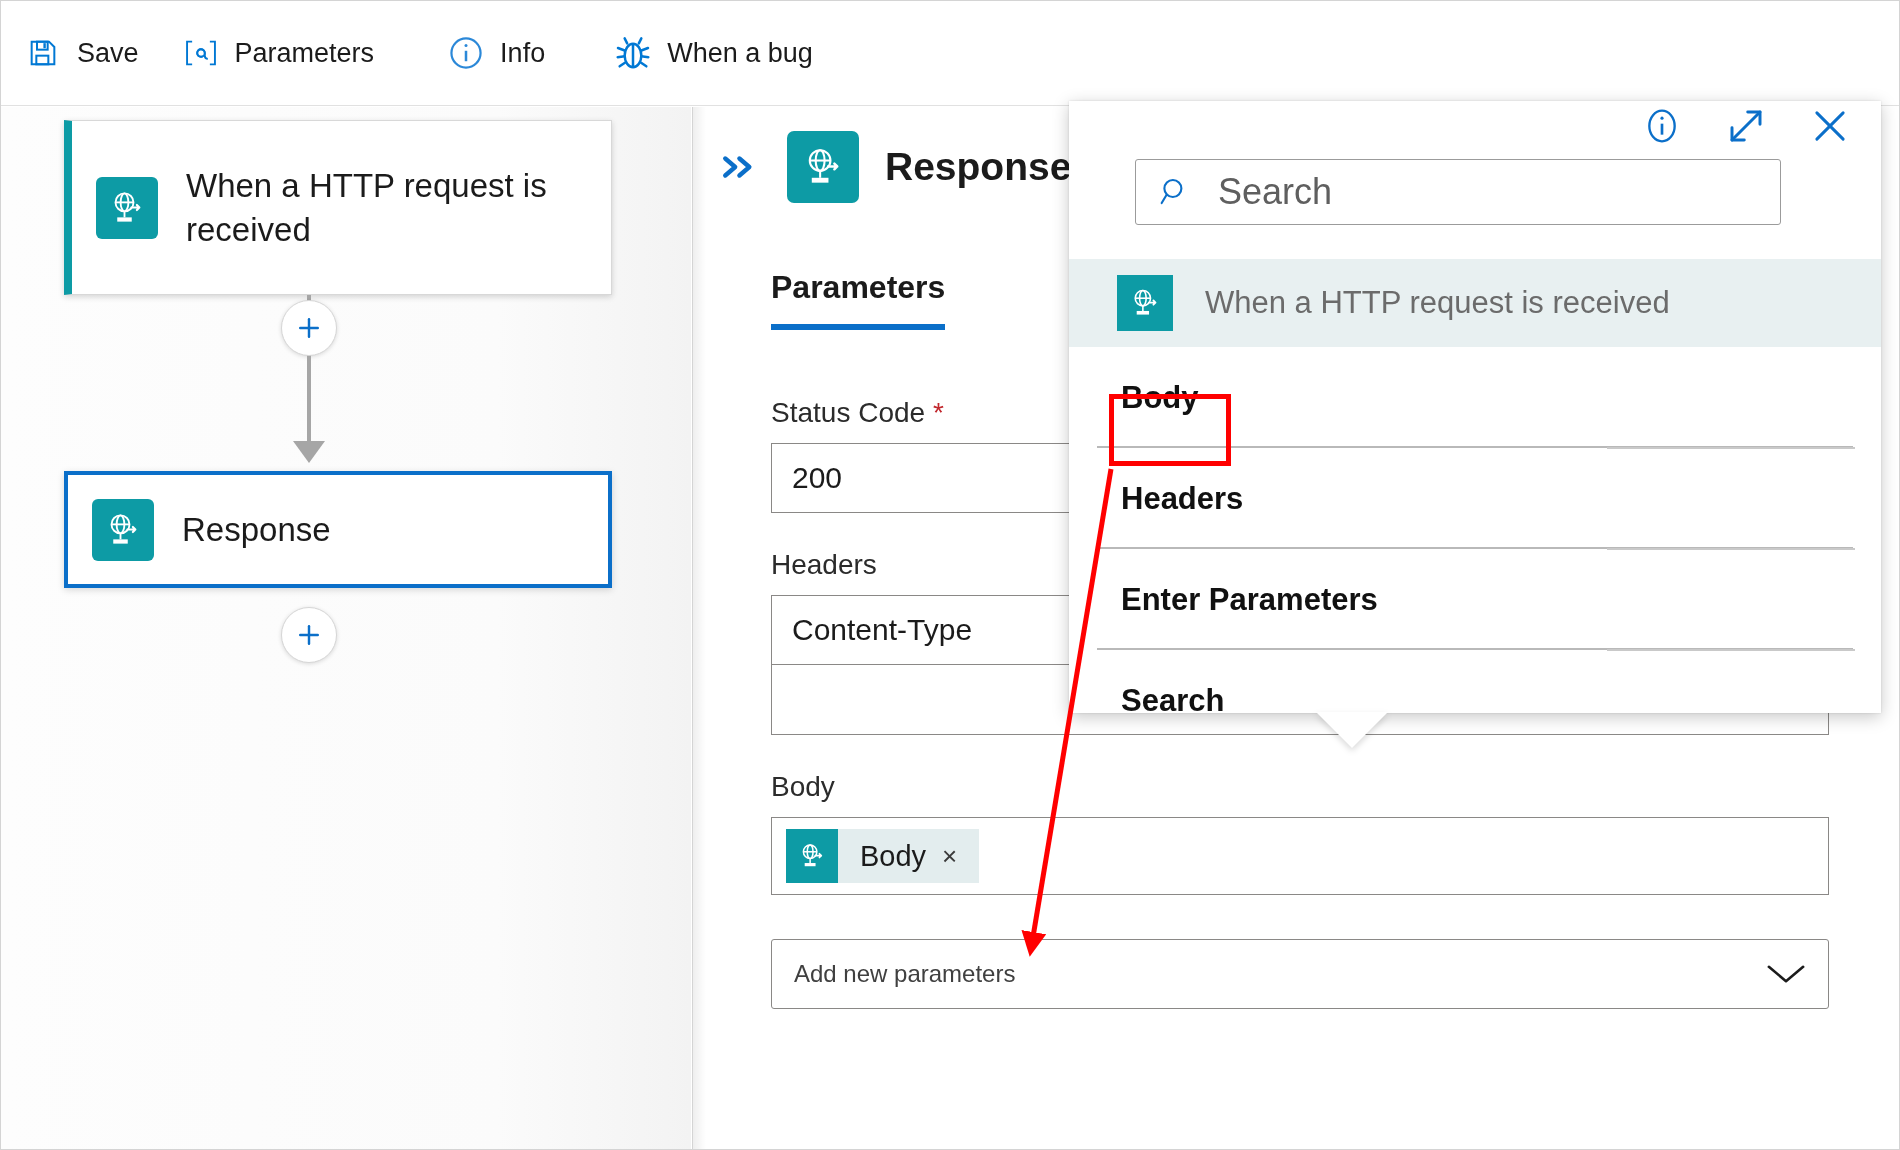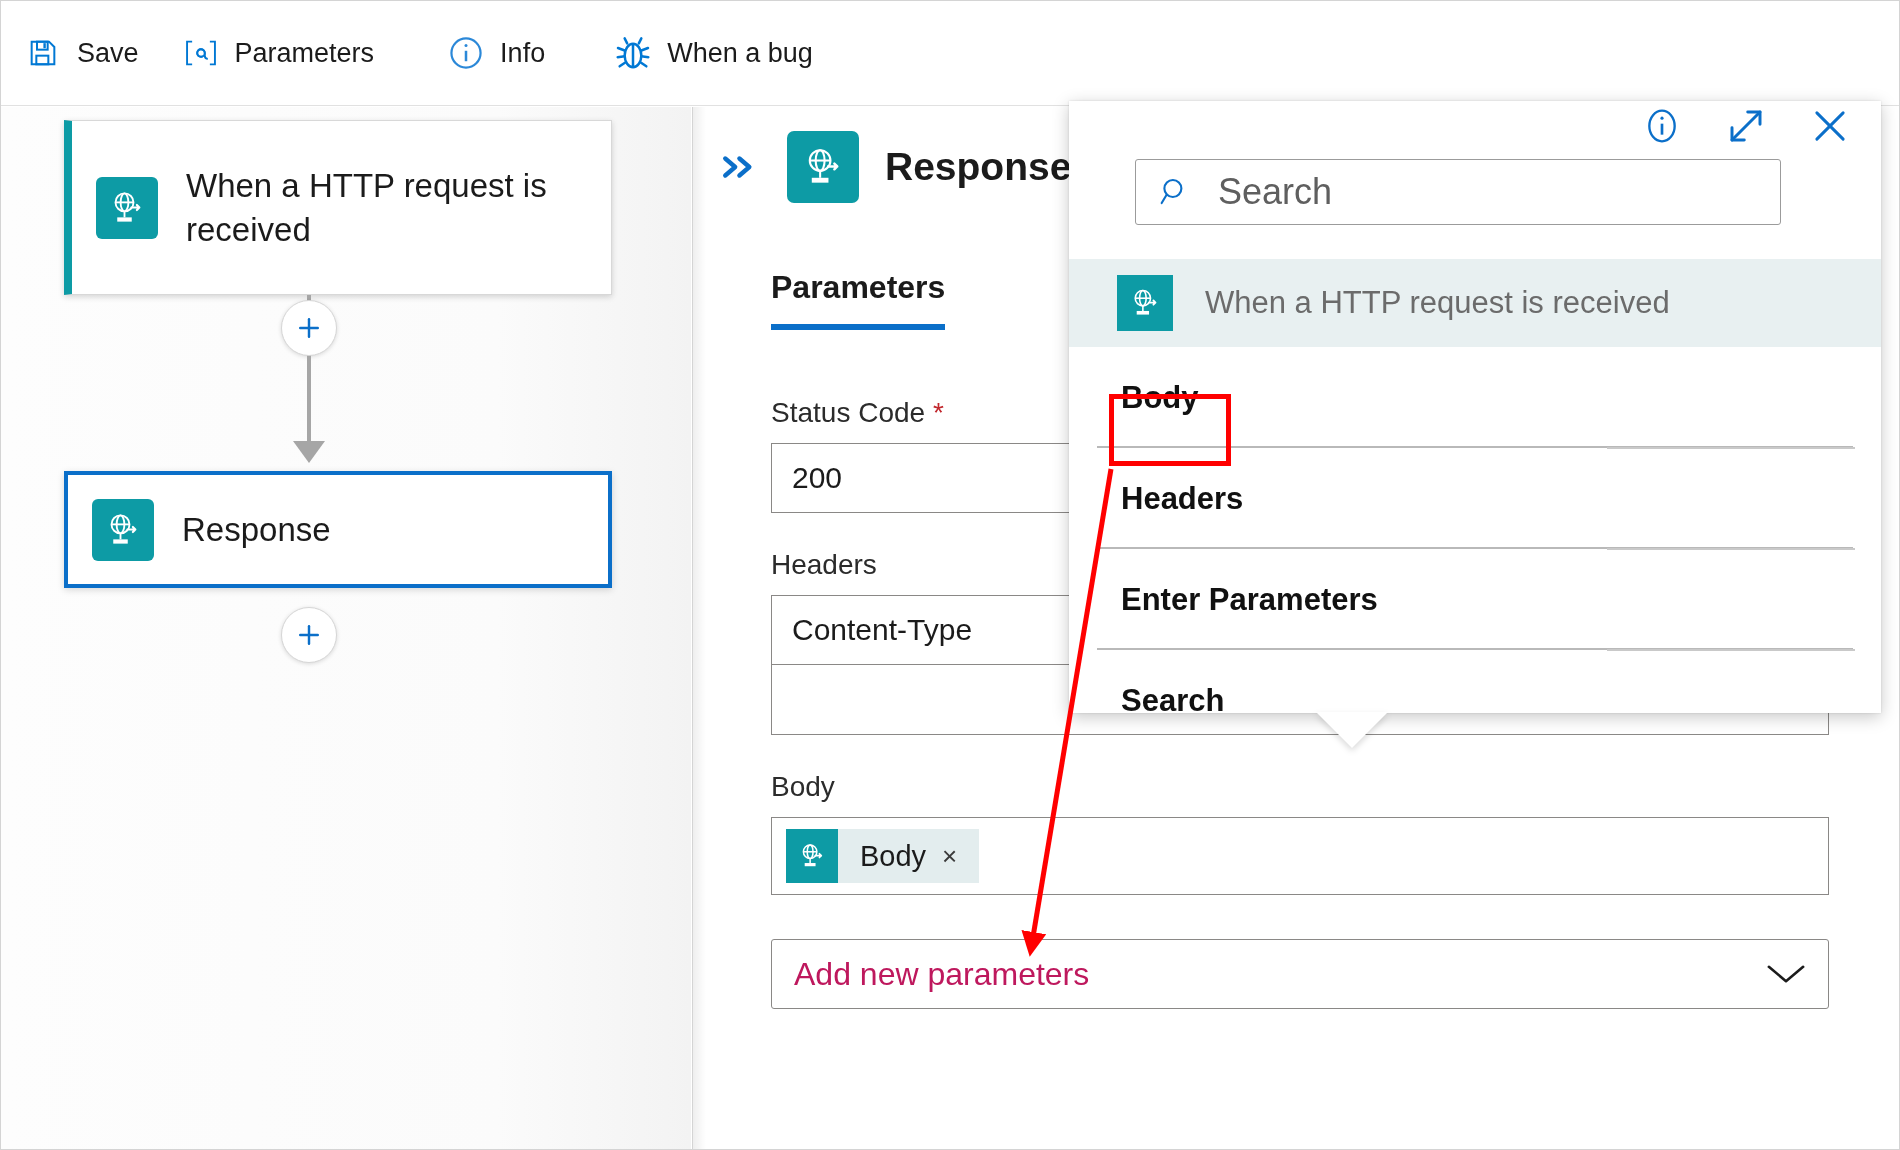--- a/index.html
+++ b/index.html
@@ -245,22 +245,22 @@
     border: 1px solid #8a8886;
     border-radius: 3px;
     background: #ffffff;
     display: flex;
     align-items: center;
     justify-content: space-between;
     padding: 0 22px;
     cursor: pointer;
   }
   .dropdown-text {
-    font-size: 32px;
-    color: #be185d;
+    font-size: 24px;
+    color: #404040;
   }
   .chev-down { color: #1b1b1b; display: flex; }
 
   
   .flyout {
     position: absolute;
     left: 1068px; top: 100px;
     width: 812px; height: 612px;
     background: #ffffff;
     box-shadow: 0 4px 16px rgba(0,0,0,0.22), 0 0 2px rgba(0,0,0,0.12);

